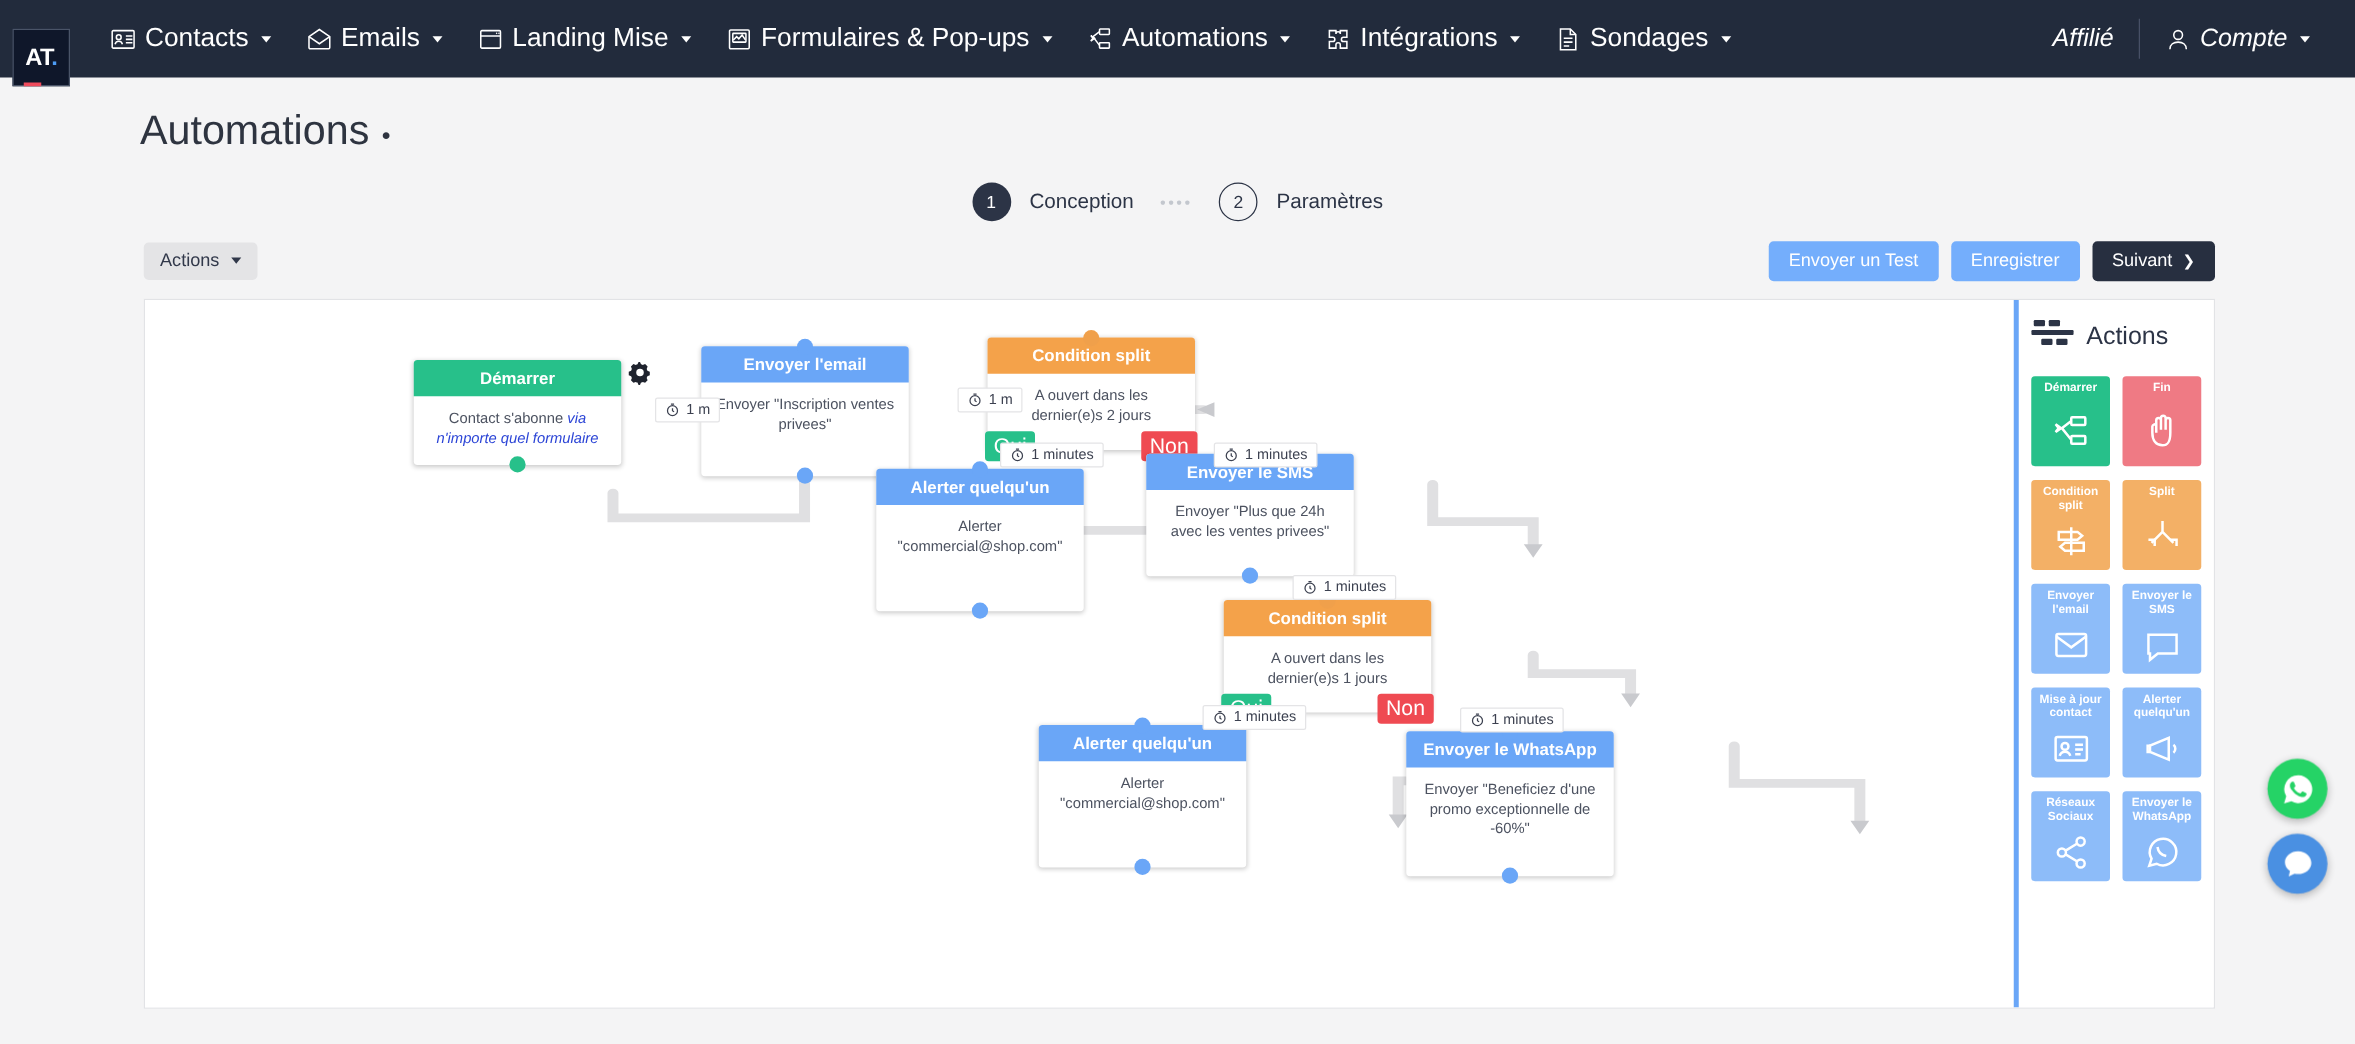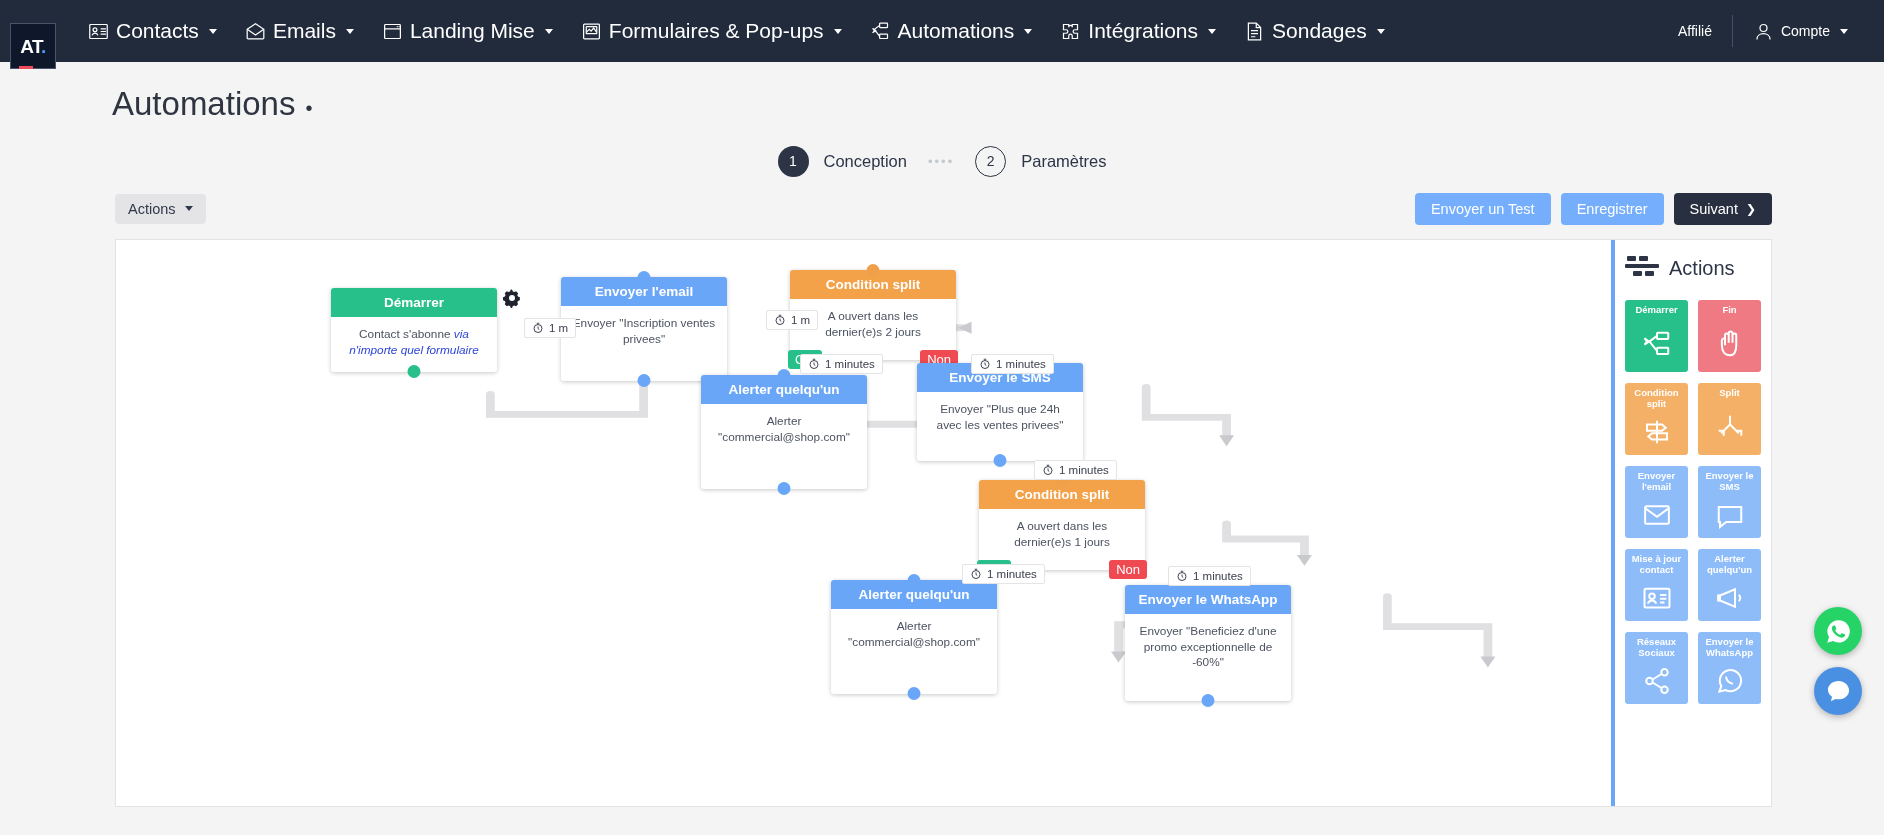--- a/index.html
+++ b/index.html
@@ -48,21 +48,21 @@
   }
   .nav-icon { display: inline-flex; width: 21px; height: 21px; align-items: center; justify-content: center; }
   .nav-icon svg { width: 21px; height: 21px; stroke: #fff; fill: none; stroke-width: 1.4; }
   .caret {
     width: 0; height: 0; margin-left: 3px;
     border-left: 4.5px solid transparent;
     border-right: 4.5px solid transparent;
     border-top: 5px solid #fff;
   }
   .nav-right { display: flex; align-items: center; gap: 0; }
-  .nav-right .nav-item { font-size: 14px; }
+  .nav-right .nav-item { font-size: 20px; font-style: italic; }
   .nav-sep { width: 1px; height: 32px; background: #4c soit; background: #475066; margin: 0 6px; }
 
   
   .page { padding: 0 0 0 0; position: relative; }
   .page-title {
     font-size: 33px; color: #2e3440; font-weight: normal;
     padding: 22px 0 0 112px; line-height: 1.2;
     display: flex; align-items: baseline; gap: 10px;
   }
   .page-title .sep { font-size: 20px; color: #2e3440; }
@@ -161,21 +161,21 @@
   }
   .node-body .lnk { color: #2b44d6; font-style: italic; }
   .port {
     position: absolute; width: 13px; height: 13px; border-radius: 50%;
     left: 50%; transform: translateX(-50%);
   }
   .port.top { top: -6px; }
   .port.bottom { bottom: -6px; }
   .badge {
     position: absolute; bottom: -9px;
-    color: #fff; font-size: 13px; padding: 2px 7px; border-radius: 3px;
+    color: #fff; font-size: 17px; padding: 2px 7px; border-radius: 3px;
   }
   .badge.oui { left: -2px; background: #27c08a; }
   .badge.non { right: -2px; background: #ef4a52; }
   .delay {
     position: absolute;
     background: #fff; border: 1px solid #e4e4e6;
     font-size: 11.5px; color: #3c4150;
     padding: 3px 7px; display: flex; align-items: center; gap: 5px;
     white-space: nowrap; border-radius: 2px;
   }

